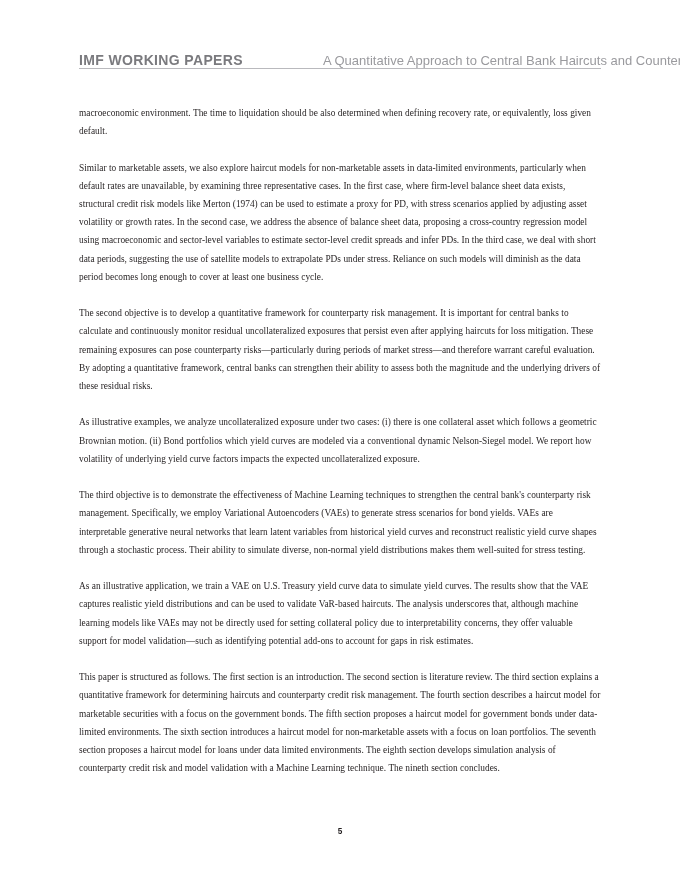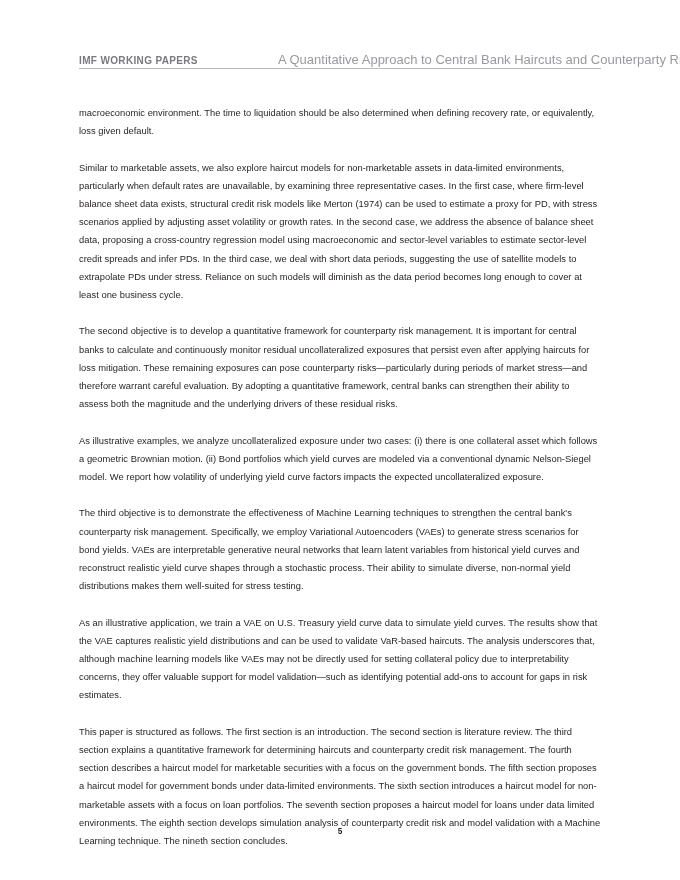--- a/index.html
+++ b/index.html
@@ -24,21 +24,21 @@
   
   .running-header {
     position: absolute;
     left: 79px;
     top: 52px;
     width: 522px;
     display: flex;
     align-items: baseline;
   }
   .header-brand {
-    font-size: 10px;
+    font-size: 14px;
     font-weight: bold;
     letter-spacing: 0.35px;
     color: #7a7a7e;
     white-space: nowrap;
     flex: 0 0 auto;
   }
   .header-title {
     font-size: 13px;
     font-weight: normal;
     color: #9a9a9e;
@@ -53,20 +53,21 @@
     width: 522px;
     height: 1px;
     background: #b9b9bd;
   }
   
   .body-column {
     position: absolute;
     left: 79px;
     top: 104px;
     width: 522px;
+    font-family: Liberation Serif, serif;
   }
   .para {
     font-size: 9.35px;
     line-height: 18.2px;
     color: #231f20;
     margin: 0 0 18.2px 0;
     text-align: left;
     word-spacing: 0.12px;
   }
   .para:last-child {

